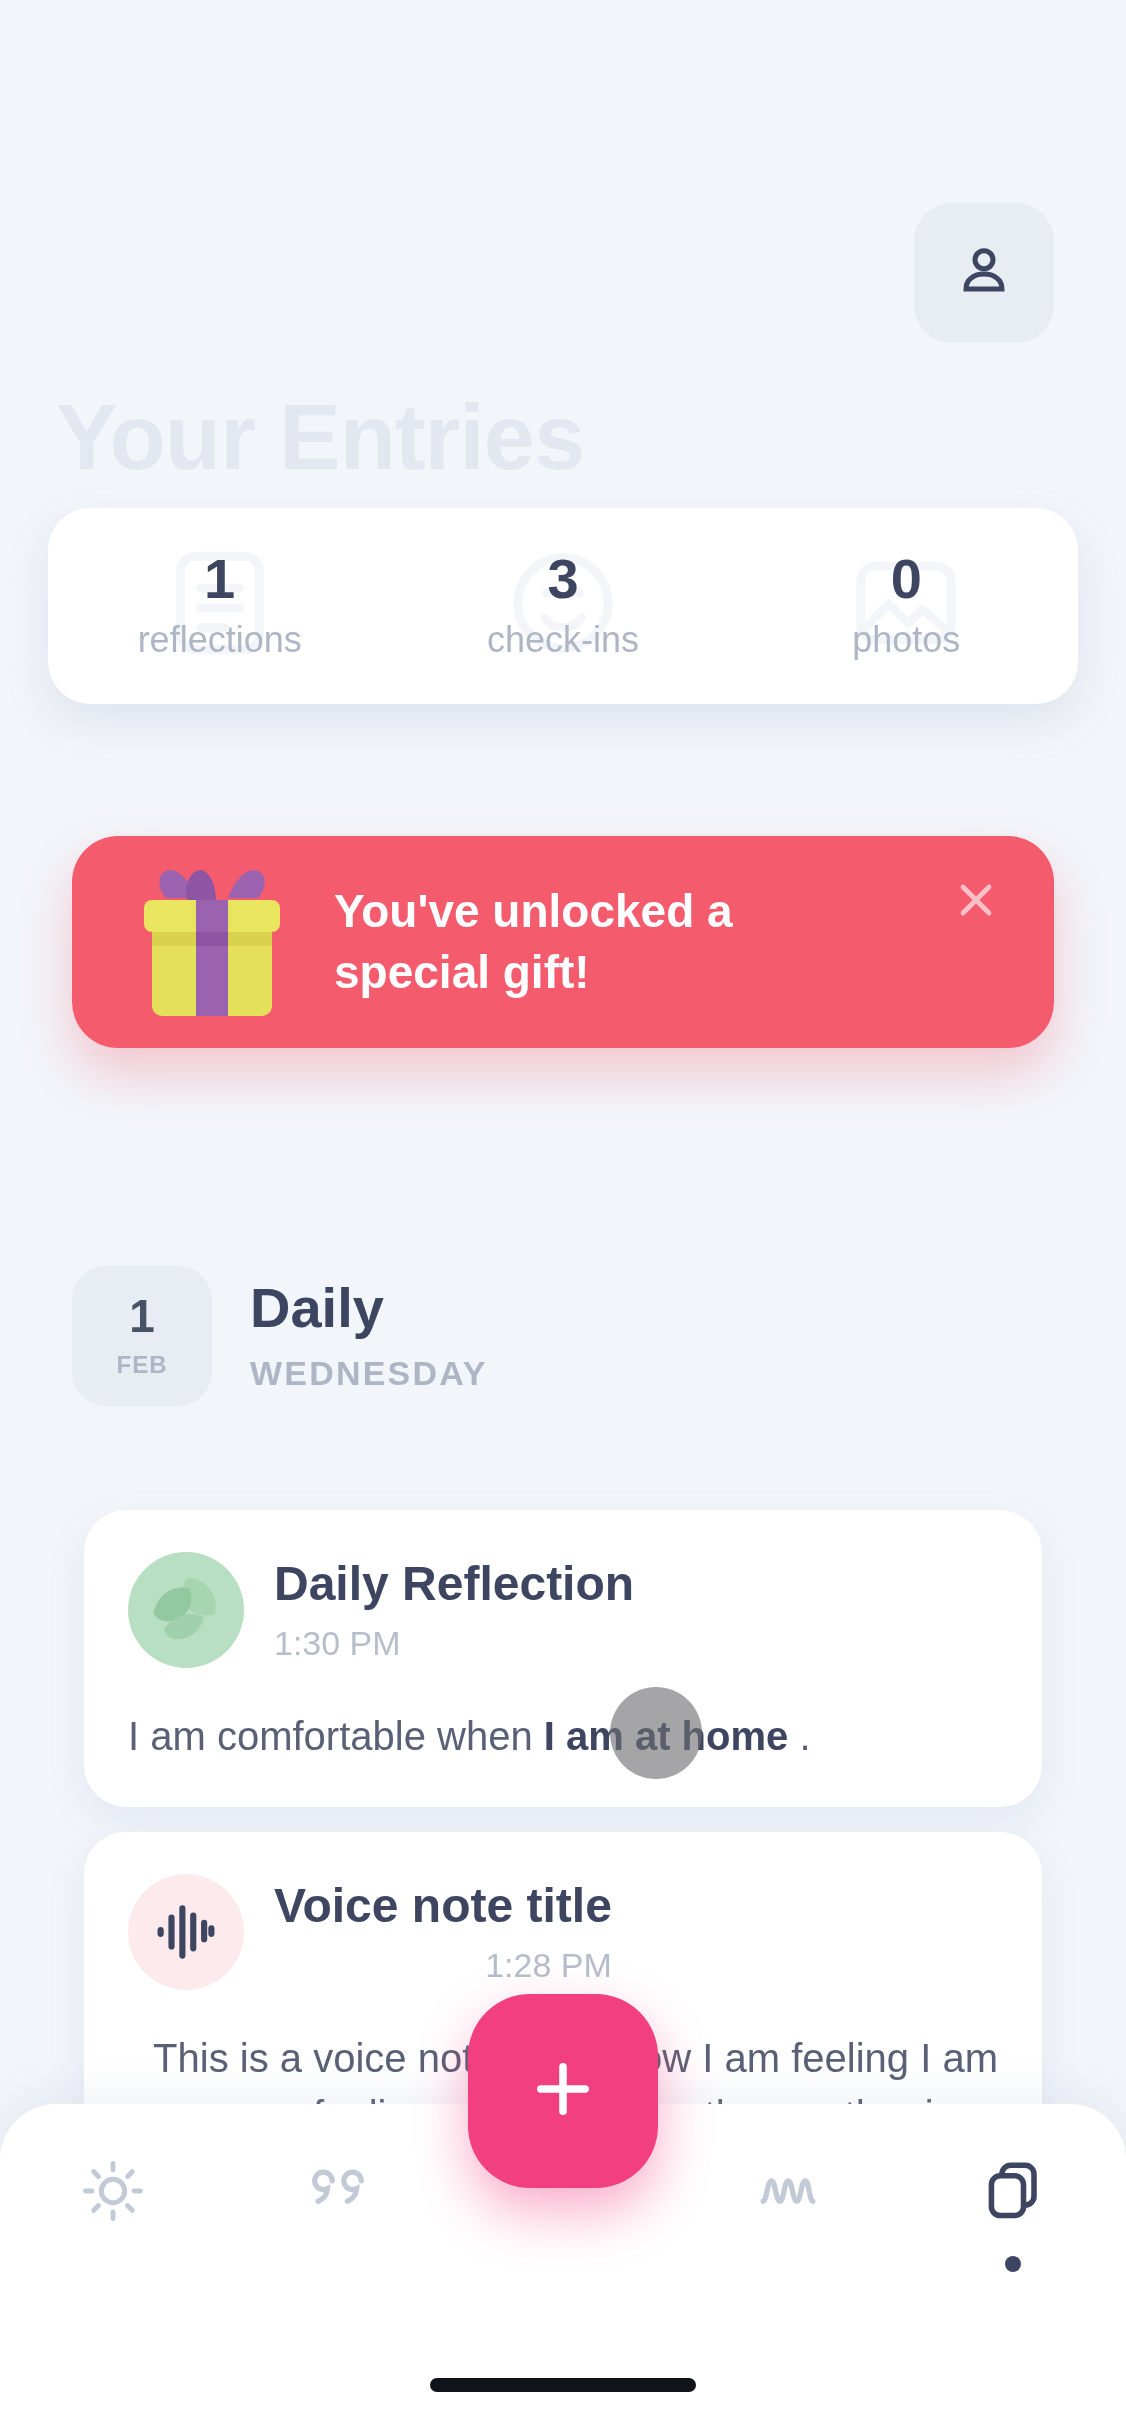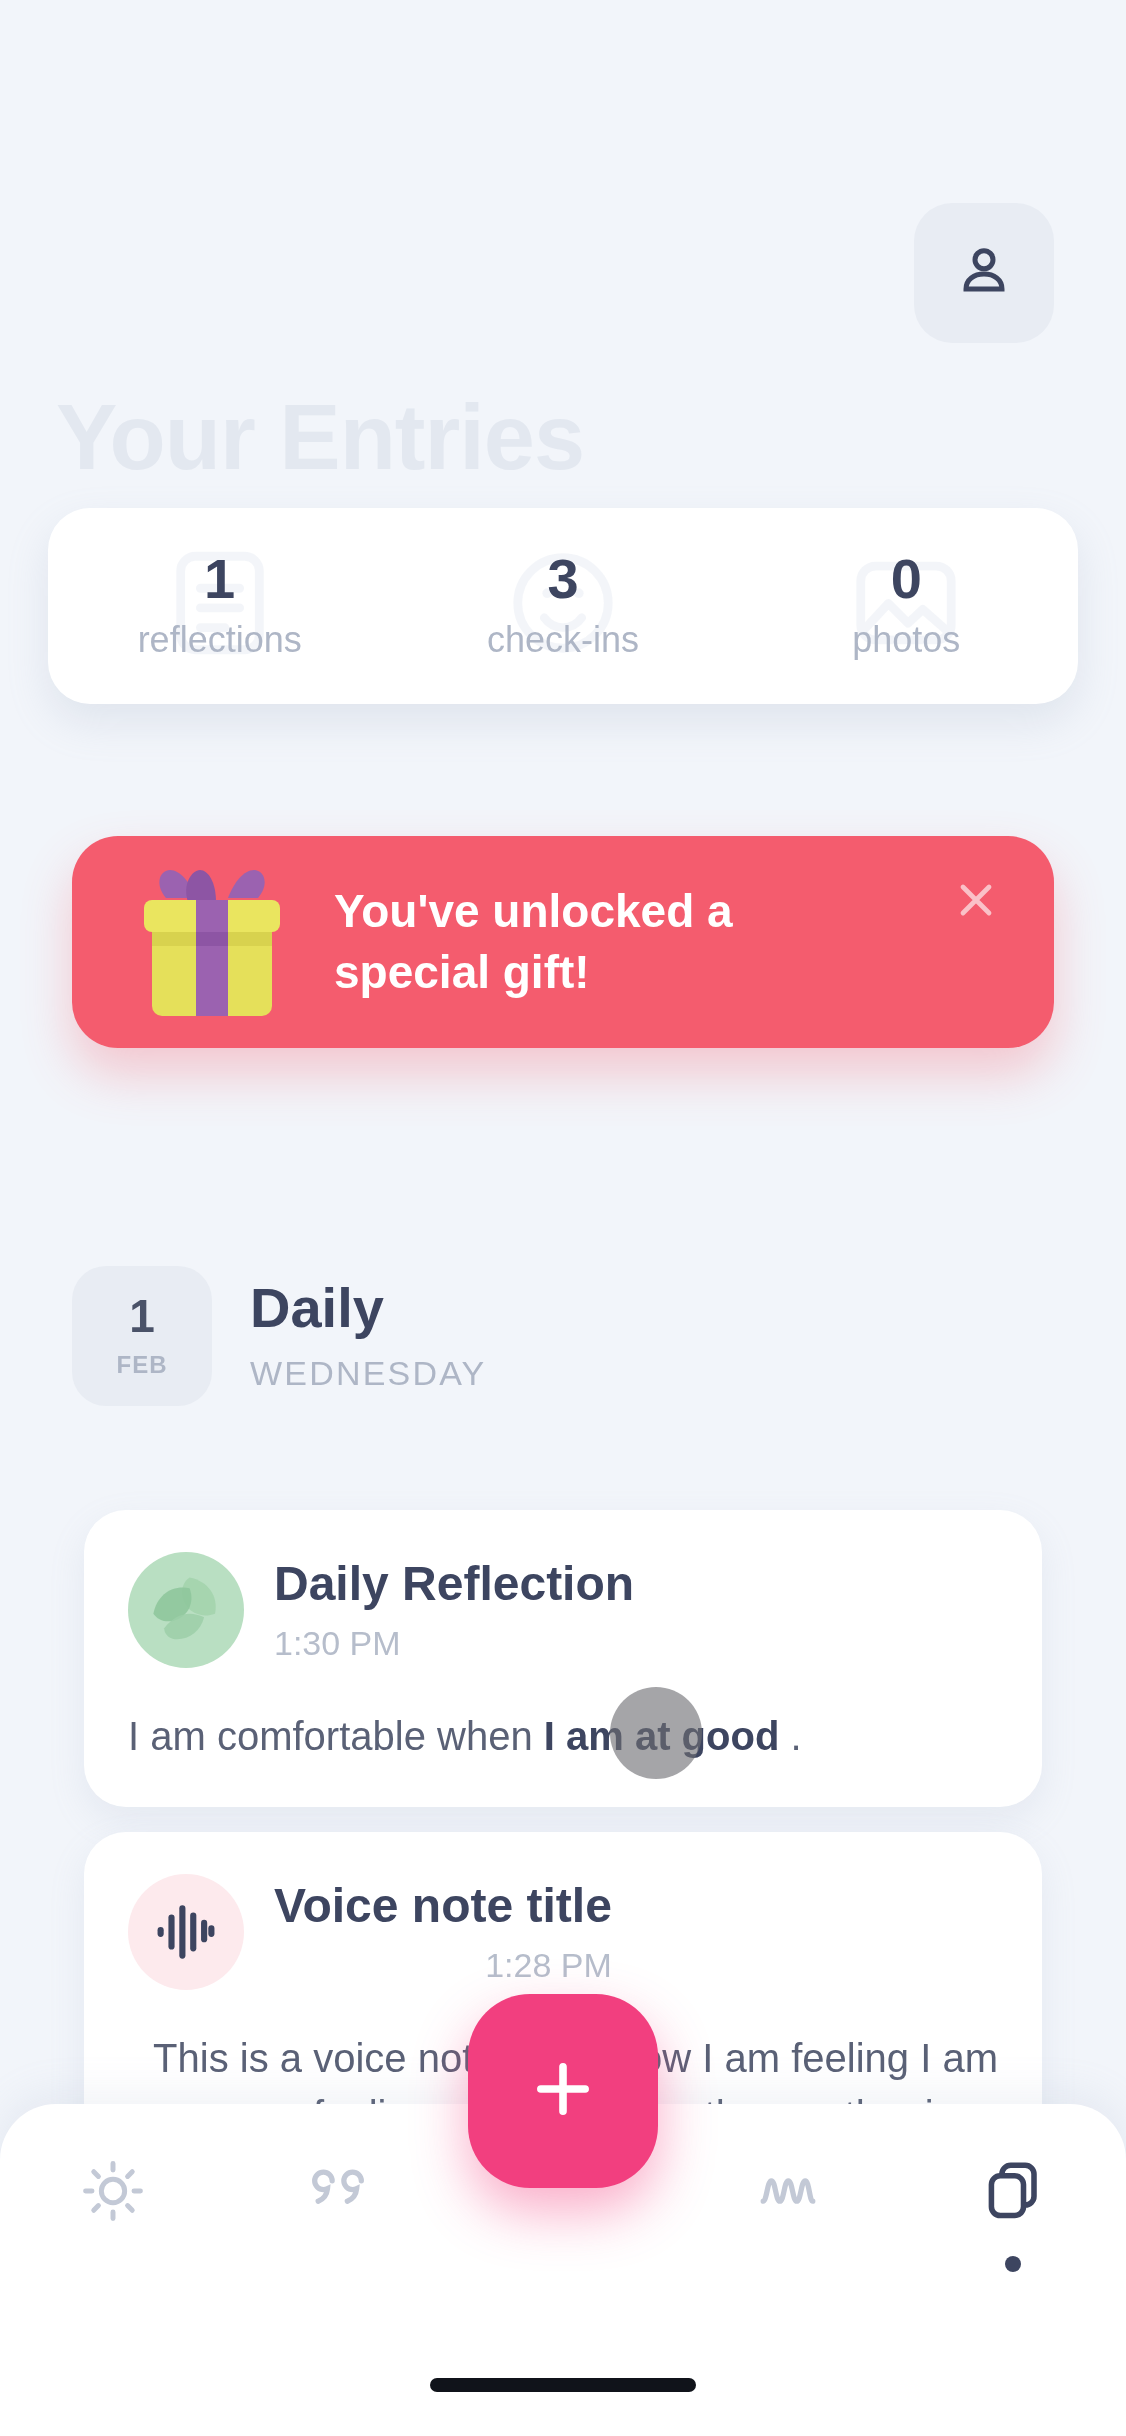--- a/index.html
+++ b/index.html
@@ -65,21 +65,21 @@
   .date-row{ position:absolute; left:72px; top:1266px; display:flex; align-items:center; }
   .date-chip{
     width:140px; height:140px; border-radius:34px;
     background:#e8ecf3;
     display:flex; flex-direction:column; align-items:center; justify-content:center;
   }
   .date-day{ font-size:46px; font-weight:700; color:#4a5268; line-height:1; }
   .date-mon{ margin-top:12px; font-size:24px; font-weight:700; letter-spacing:1px; color:#aeb6c6; }
   .date-meta{ margin-left:38px; }
   .date-title{ font-size:56px; font-weight:700; color:#3d4560; line-height:1; }
-  .date-sub{ margin-top:18px; font-size:34px; font-weight:400; letter-spacing:2.2px; color:#aeb6c6; }
+  .date-sub{ margin-top:18px; font-size:34px; font-weight:700; letter-spacing:2.2px; color:#aeb6c6; }
 
   
   .entry-card{
     position:absolute; left:84px; width:958px;
     background:#ffffff; border-radius:42px;
     box-shadow:0 14px 36px rgba(150,165,190,.14);
     padding:42px 44px;
   }
   #entry-0{ top:1510px; }
   #entry-1{ top:1832px;text-align:right; }
@@ -232,21 +232,21 @@
           <path d="M34 14c10 2 16 10 14 20-8 3-16-1-18-9-1-5 1-9 4-11z" fill="#a4d4ae" opacity=".95"></path>
           <path d="M14 34c2-10 10-16 20-14 3 8-1 16-9 18-5 1-9-1-11-4z" fill="#8fc79c" opacity=".9"></path>
           <path d="M20 42c6-8 14-10 22-6-2 8-9 13-17 12-3-1-5-3-5-6z" fill="#9ccfa8" opacity=".85"></path>
         </svg>
       </span>
       <div class="entry-htext">
         <div class="entry-title">Daily Reflection</div>
         <div class="entry-time">1:30 PM</div>
       </div>
     </div>
-    <div class="entry-body"><span>I am comfortable when </span><b>I am at good</b><span> .</span></div>
+    <div class="entry-body"><span>I am comfortable when </span><b>I am at home</b><span> .</span></div>
   </div>
 
   <div class="entry-card" id="entry-1">
     <div class="entry-head">
       <span class="entry-avatar av-wave">
         <svg viewBox="0 0 64 64" stroke="#3d4560" stroke-width="3.4" stroke-linecap="round">
           <path d="M18 31v2"></path>
           <path d="M24 24v16"></path>
           <path d="M30 19v26"></path>
           <path d="M36 23v18"></path>

